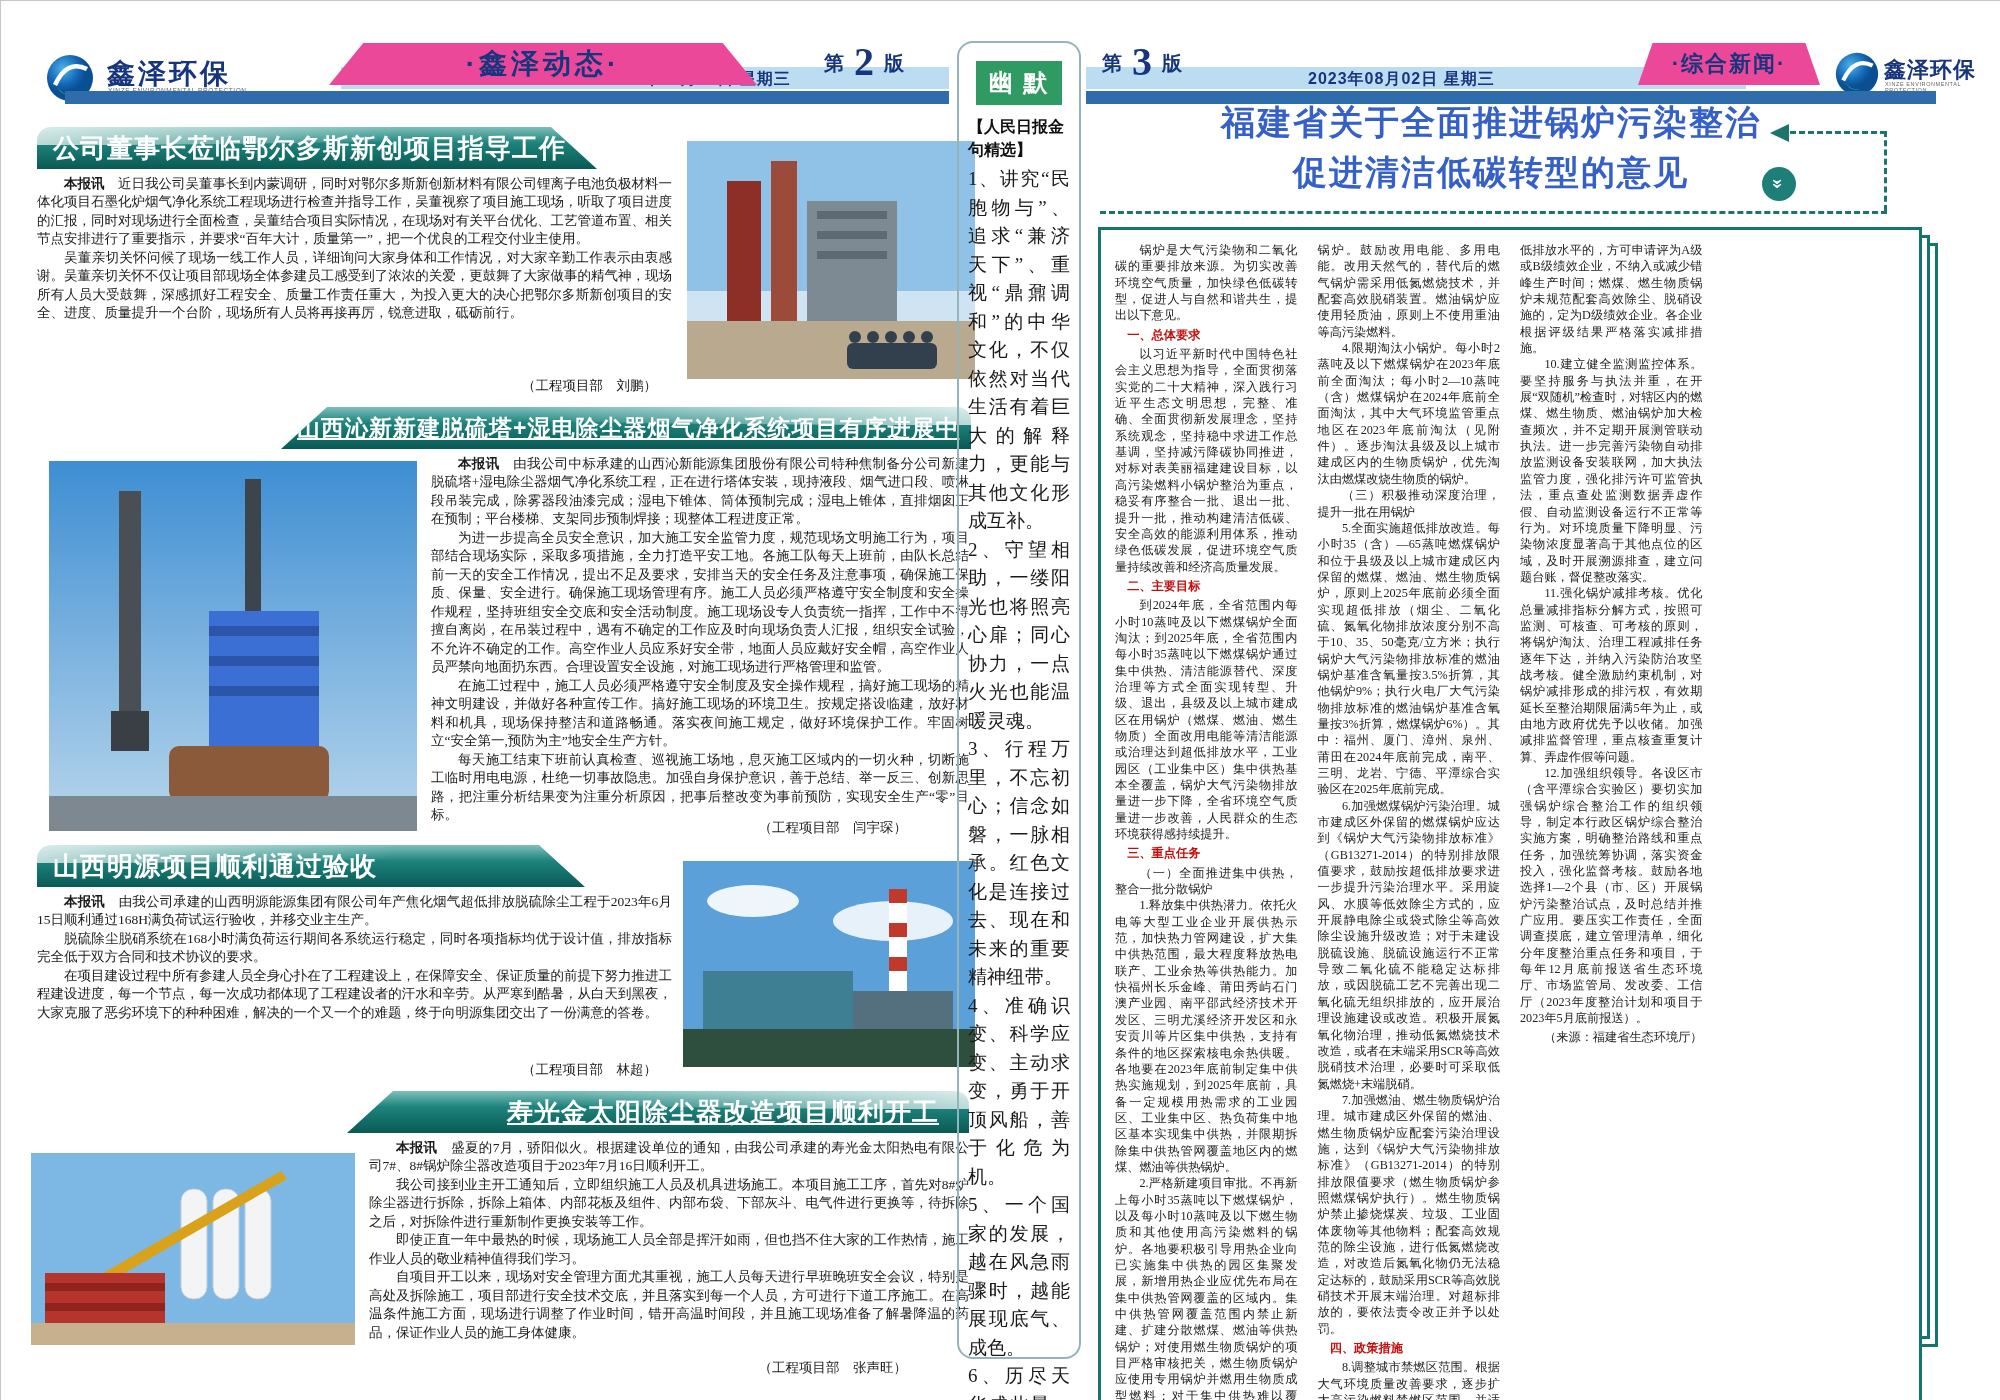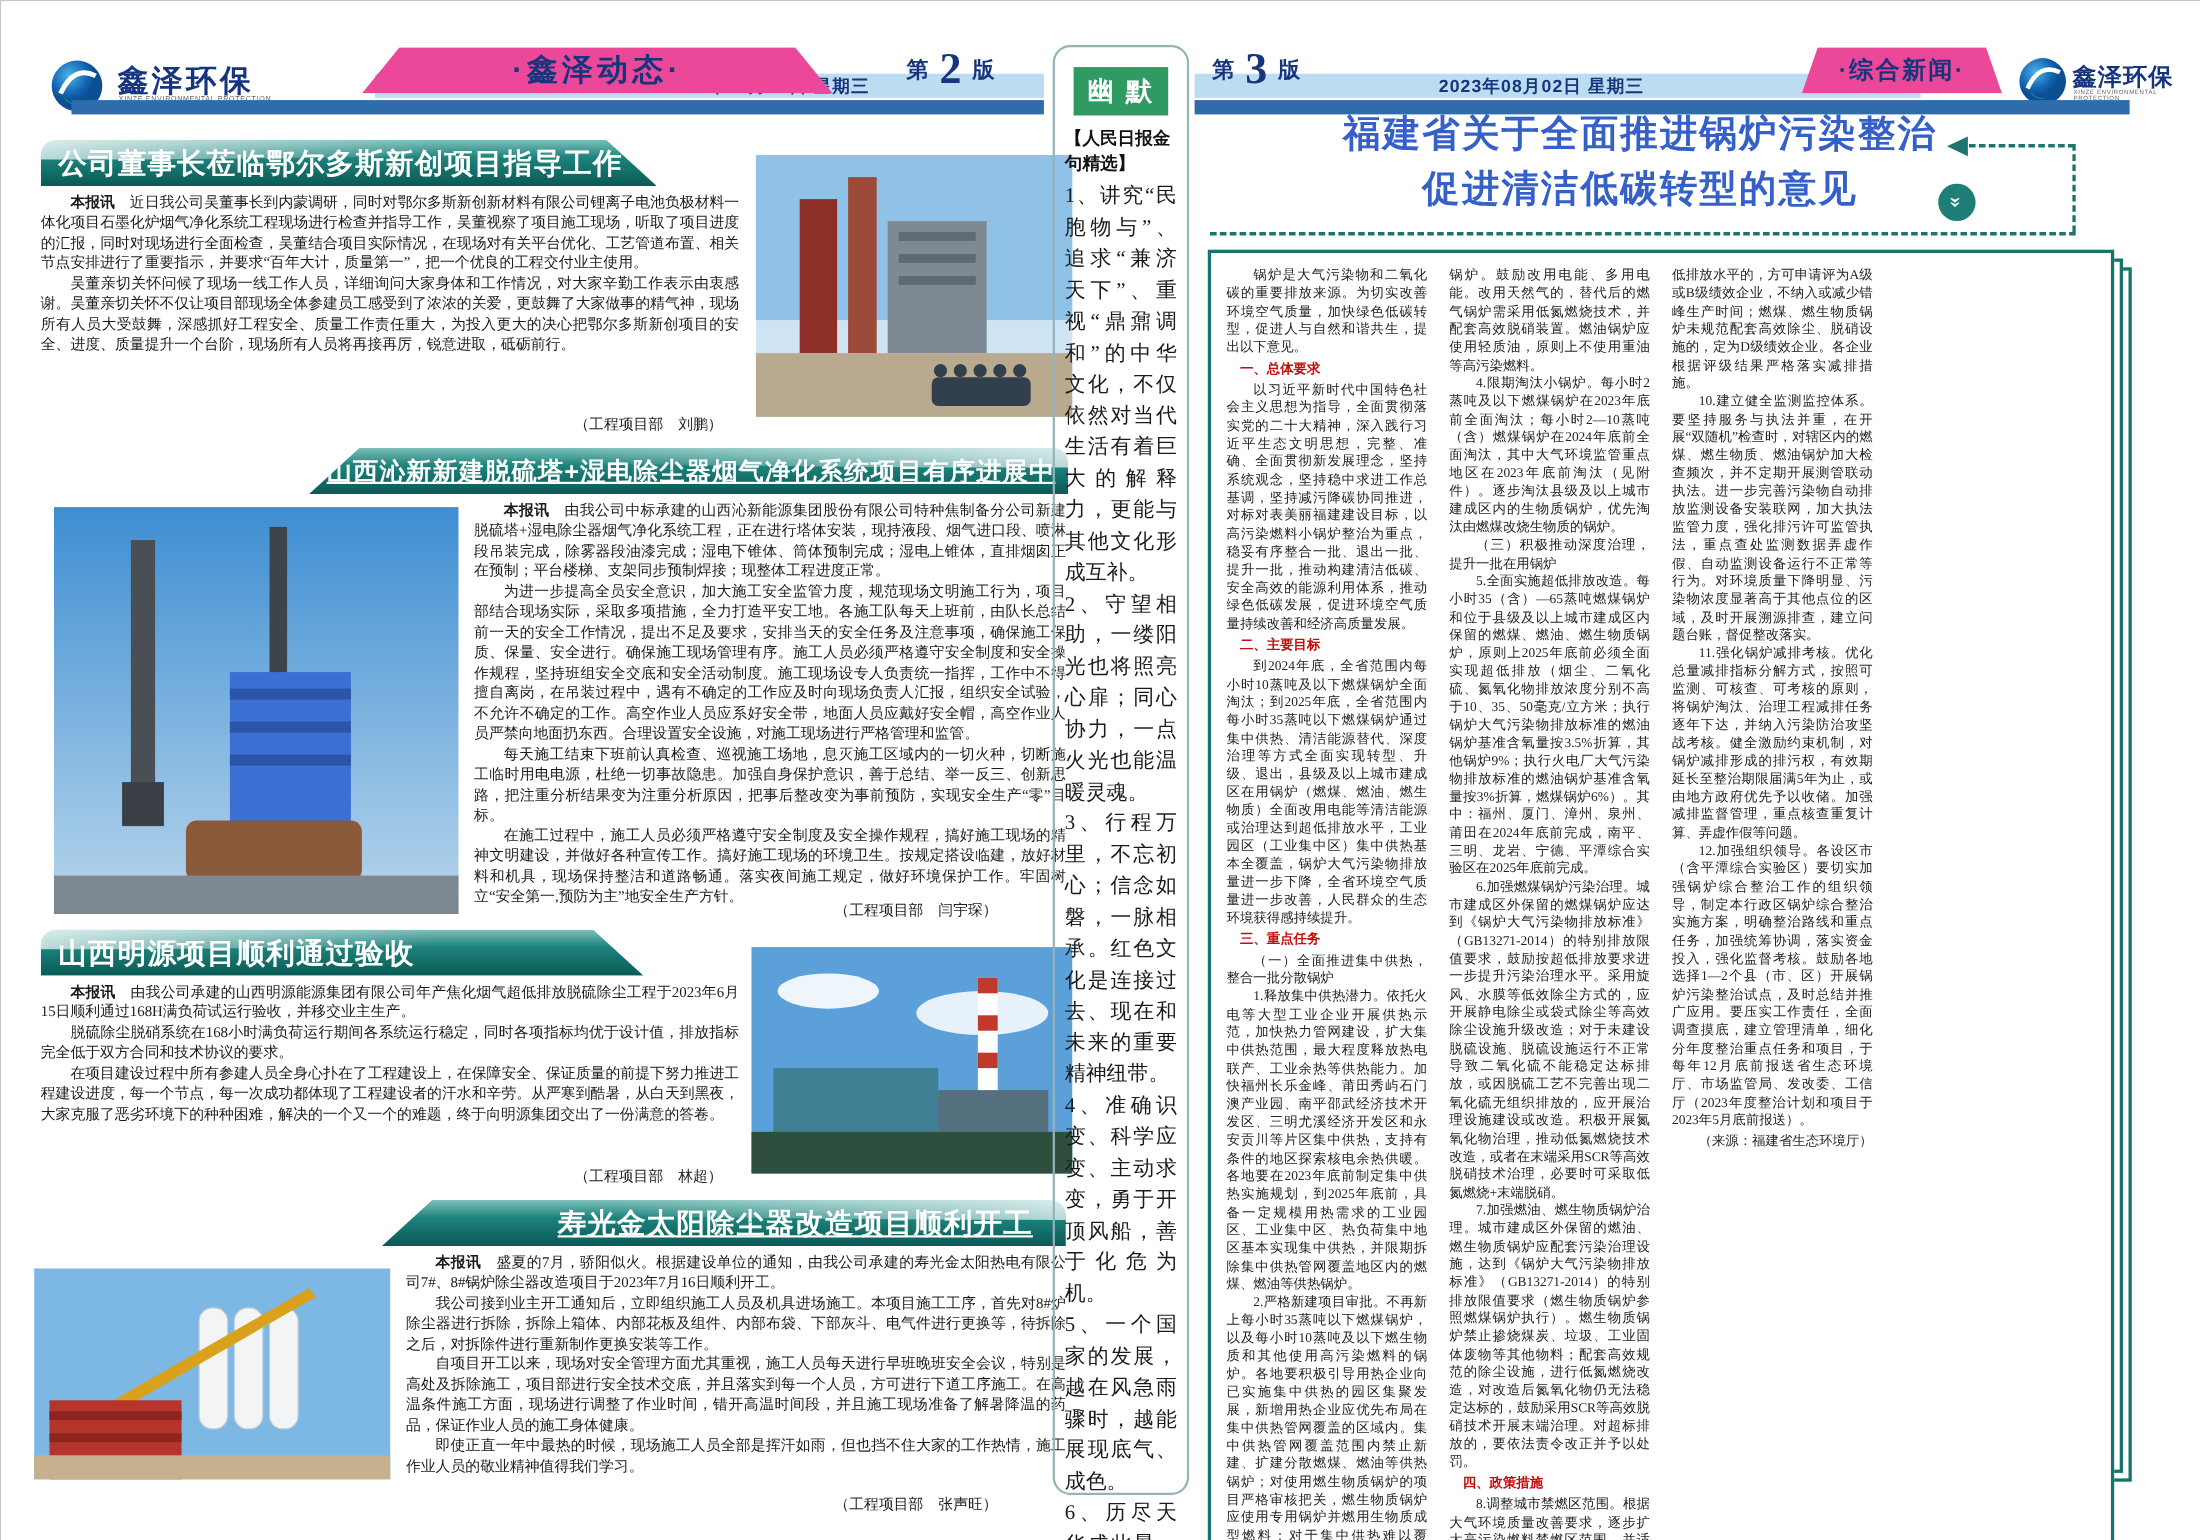--- a/index.html
+++ b/index.html
@@ -135,22 +135,22 @@
         <rect x="160" y="150" width="110" height="140" fill="#3b6fd4"></rect>
           <rect x="160" y="165" width="110" height="10" fill="#2b55a8"></rect>
         <rect x="160" y="195" width="110" height="10" fill="#2b55a8"></rect>
           <rect x="160" y="225" width="110" height="10" fill="#2b55a8"></rect>
         <rect x="120" y="285" width="160" height="55" rx="10" fill="#8a5a3a"></rect>
         <rect x="0" y="335" width="368" height="35" fill="#7e8890"></rect>
       </svg>
       <div class="art-body" style="padding:0 8px 0 402px;height:368px">
           <p><b>本报讯　</b>由我公司中标承建的山西沁新能源集团股份有限公司特种焦制备分公司新建脱硫塔+湿电除尘器烟气净化系统工程，正在进行塔体安装，现持液段、烟气进口段、喷淋段吊装完成，除雾器段油漆完成；湿电下锥体、筒体预制完成；湿电上锥体，直排烟囱正在预制；平台楼梯、支架同步预制焊接；现整体工程进度正常。</p>
           <p>为进一步提高全员安全意识，加大施工安全监管力度，规范现场文明施工行为，项目部结合现场实际，采取多项措施，全力打造平安工地。各施工队每天上班前，由队长总结前一天的安全工作情况，提出不足及要求，安排当天的安全任务及注意事项，确保施工保质、保量、安全进行。确保施工现场管理有序。施工人员必须严格遵守安全制度和安全操作规程，坚持班组安全交底和安全活动制度。施工现场设专人负责统一指挥，工作中不得擅自离岗，在吊装过程中，遇有不确定的工作应及时向现场负责人汇报，组织安全试验，不允许不确定的工作。高空作业人员应系好安全带，地面人员应戴好安全帽，高空作业人员严禁向地面扔东西。合理设置安全设施，对施工现场进行严格管理和监管。</p>
+          <p>在施工过程中，施工人员必须严格遵守安全制度及安全操作规程，搞好施工现场的精神文明建设，并做好各种宣传工作。搞好施工现场的环境卫生。按规定搭设临建，放好材料和机具，现场保持整洁和道路畅通。落实夜间施工规定，做好环境保护工作。牢固树立“安全第一,预防为主”地安全生产方针。</p>
           <p>每天施工结束下班前认真检查、巡视施工场地，息灭施工区域内的一切火种，切断施工临时用电电源，杜绝一切事故隐患。加强自身保护意识，善于总结、举一反三、创新思路，把注重分析结果变为注重分析原因，把事后整改变为事前预防，实现安全生产“零”目标。</p>
-          <p>在施工过程中，施工人员必须严格遵守安全制度及安全操作规程，搞好施工现场的精神文明建设，并做好各种宣传工作。搞好施工现场的环境卫生。按规定搭设临建，放好材料和机具，现场保持整洁和道路畅通。落实夜间施工规定，做好环境保护工作。牢固树立“安全第一,预防为主”地安全生产方针。</p>
         </div>
       <div class="byline" style="right:70px;bottom:6px">（工程项目部　闫宇琛）</div>
     </article>
 
     <article class="art" style="top:816px;height:244px">
       <div class="banner l" style="width:548px;margin-left:8px">山西明源项目顺利通过验收</div>
       <svg class="photo" style="right:2px;top:16px" width="292" height="206" viewBox="0 0 292 206">
         <rect width="292" height="206" fill="#5ba0d8"></rect>
         <ellipse cx="70" cy="40" rx="46" ry="16" fill="#fff" opacity=".9"></ellipse>
           <ellipse cx="210" cy="60" rx="60" ry="20" fill="#fff" opacity=".85"></ellipse>
@@ -181,22 +181,22 @@
           </g>
         <path d="M20 150 L250 18 L256 26 L28 158 Z" fill="#d9a21a"></path>
         <rect x="14" y="120" width="120" height="72" fill="#b5342c"></rect>
           <rect x="14" y="130" width="120" height="8" fill="#8f241e"></rect>
           <rect x="14" y="150" width="120" height="8" fill="#8f241e"></rect>
         <rect x="0" y="170" width="324" height="22" fill="#c7b08e"></rect>
       </svg>
       <div class="art-body" style="padding:0 8px 0 340px;height:228px">
           <p><b>本报讯　</b>盛夏的7月，骄阳似火。根据建设单位的通知，由我公司承建的寿光金太阳热电有限公司7#、8#锅炉除尘器改造项目于2023年7月16日顺利开工。</p>
           <p>我公司接到业主开工通知后，立即组织施工人员及机具进场施工。本项目施工工序，首先对8#炉除尘器进行拆除，拆除上箱体、内部花板及组件、内部布袋、下部灰斗、电气件进行更换等，待拆除之后，对拆除件进行重新制作更换安装等工作。</p>
+          <p>即使正直一年中最热的时候，现场施工人员全部是挥汗如雨，但也挡不住大家的工作热情，施工作业人员的敬业精神值得我们学习。</p>
           <p>自项目开工以来，现场对安全管理方面尤其重视，施工人员每天进行早班晚班安全会议，特别是高处及拆除施工，项目部进行安全技术交底，并且落实到每一个人员，方可进行下道工序施工。在高温条件施工方面，现场进行调整了作业时间，错开高温时间段，并且施工现场准备了解暑降温的药品，保证作业人员的施工身体健康。</p>
-          <p>即使正直一年中最热的时候，现场施工人员全部是挥汗如雨，但也挡不住大家的工作热情，施工作业人员的敬业精神值得我们学习。</p>
         </div>
       <div class="byline" style="right:70px;bottom:10px">（工程项目部　张声旺）</div>
     </article>
   </section>
 
   <aside class="humor">
     <div class="humor-title">幽 默</div>
     <div class="humor-sub">【人民日报金句精选】</div>
     <div class="humor-items" id="humor-items">
         <p>1、讲究“民胞物与”、追求“兼济天下”、重视“鼎鼐调和”的中华文化，不仅依然对当代生活有着巨大的解释力，更能与其他文化形成互补。</p>

